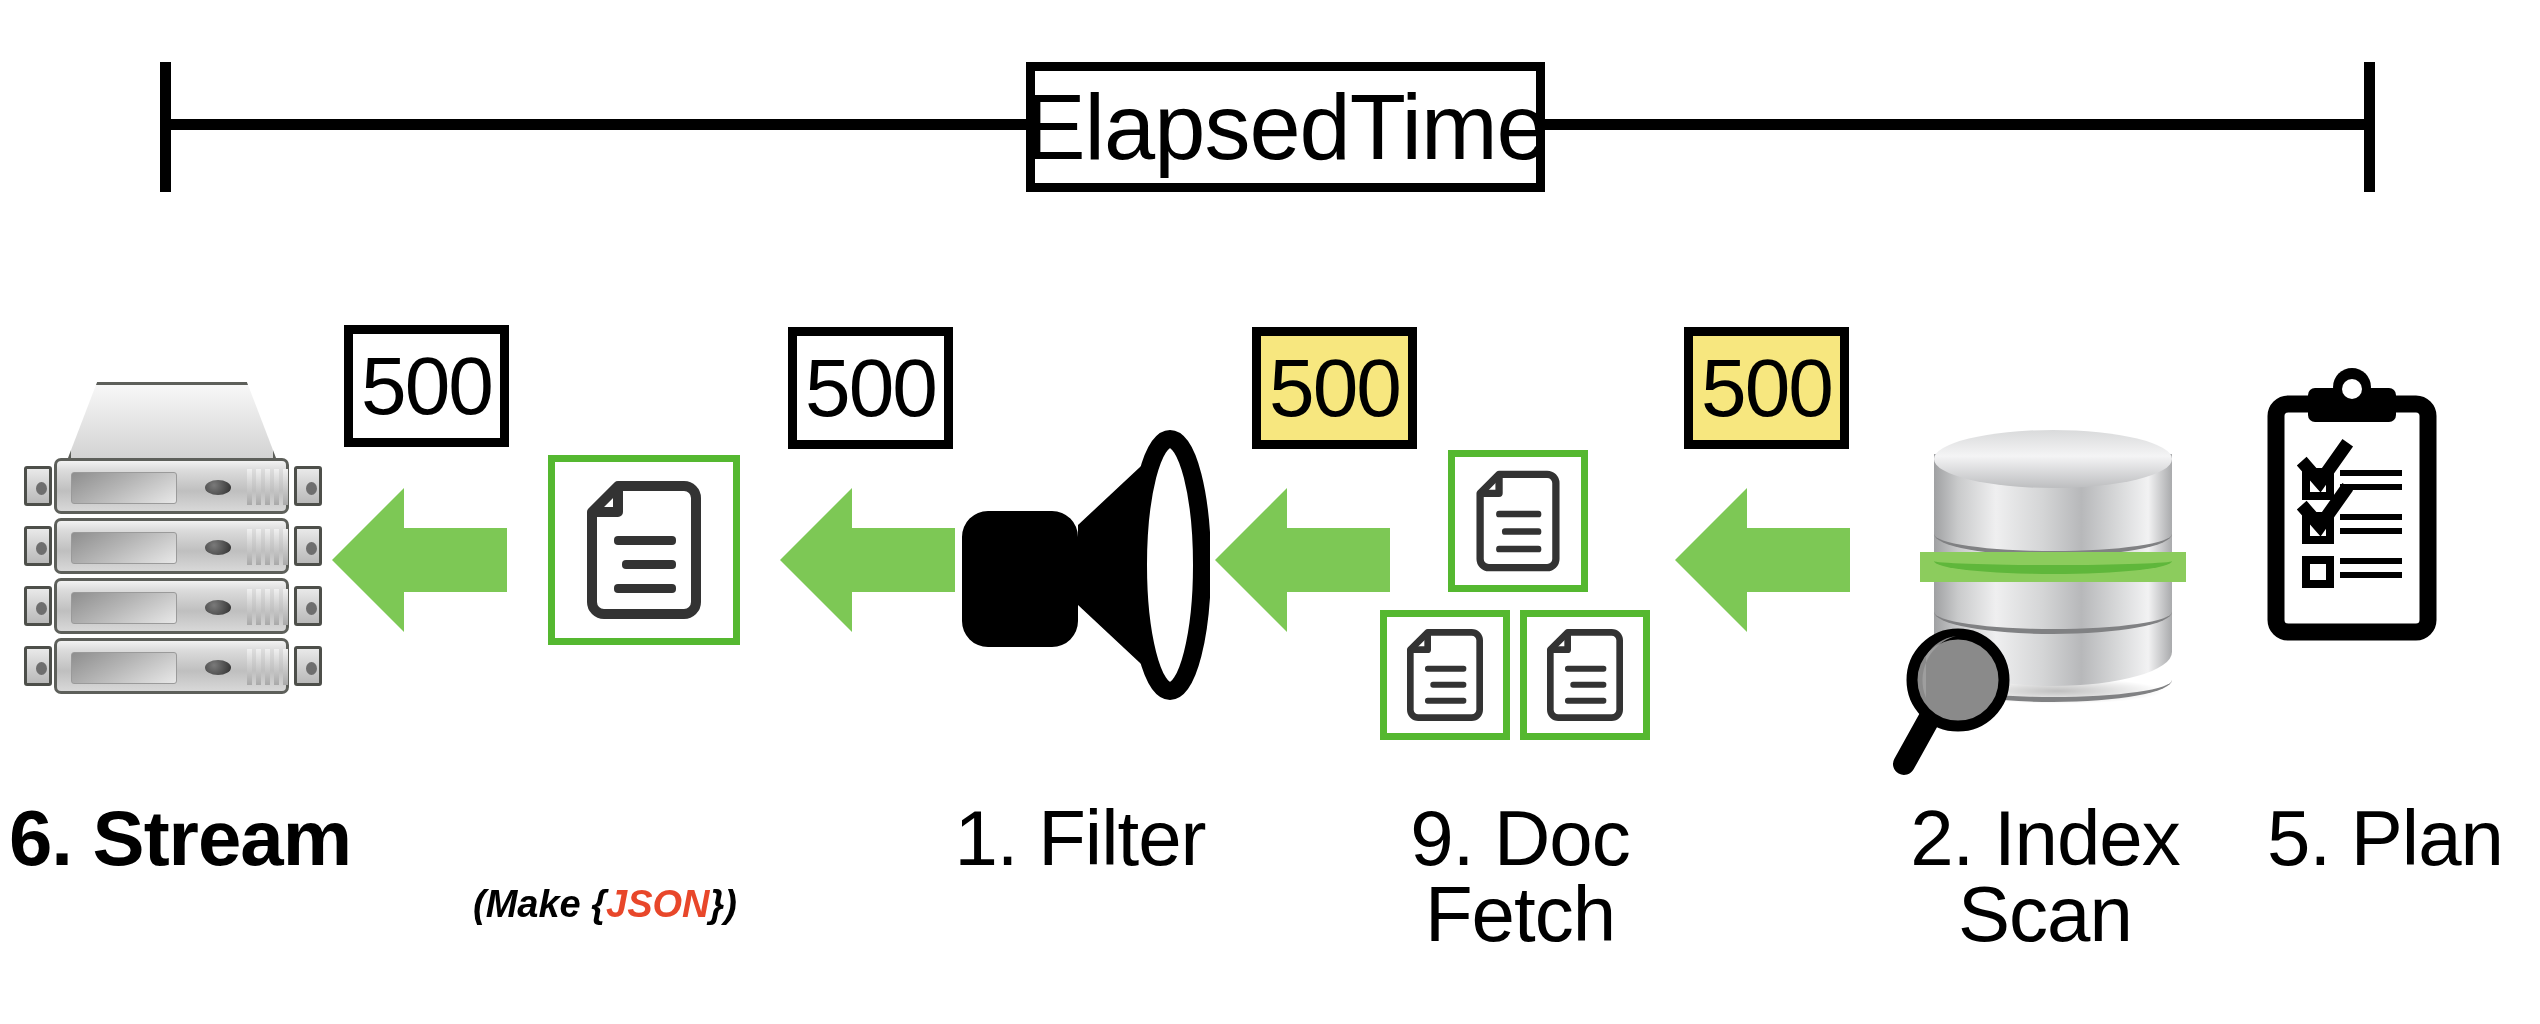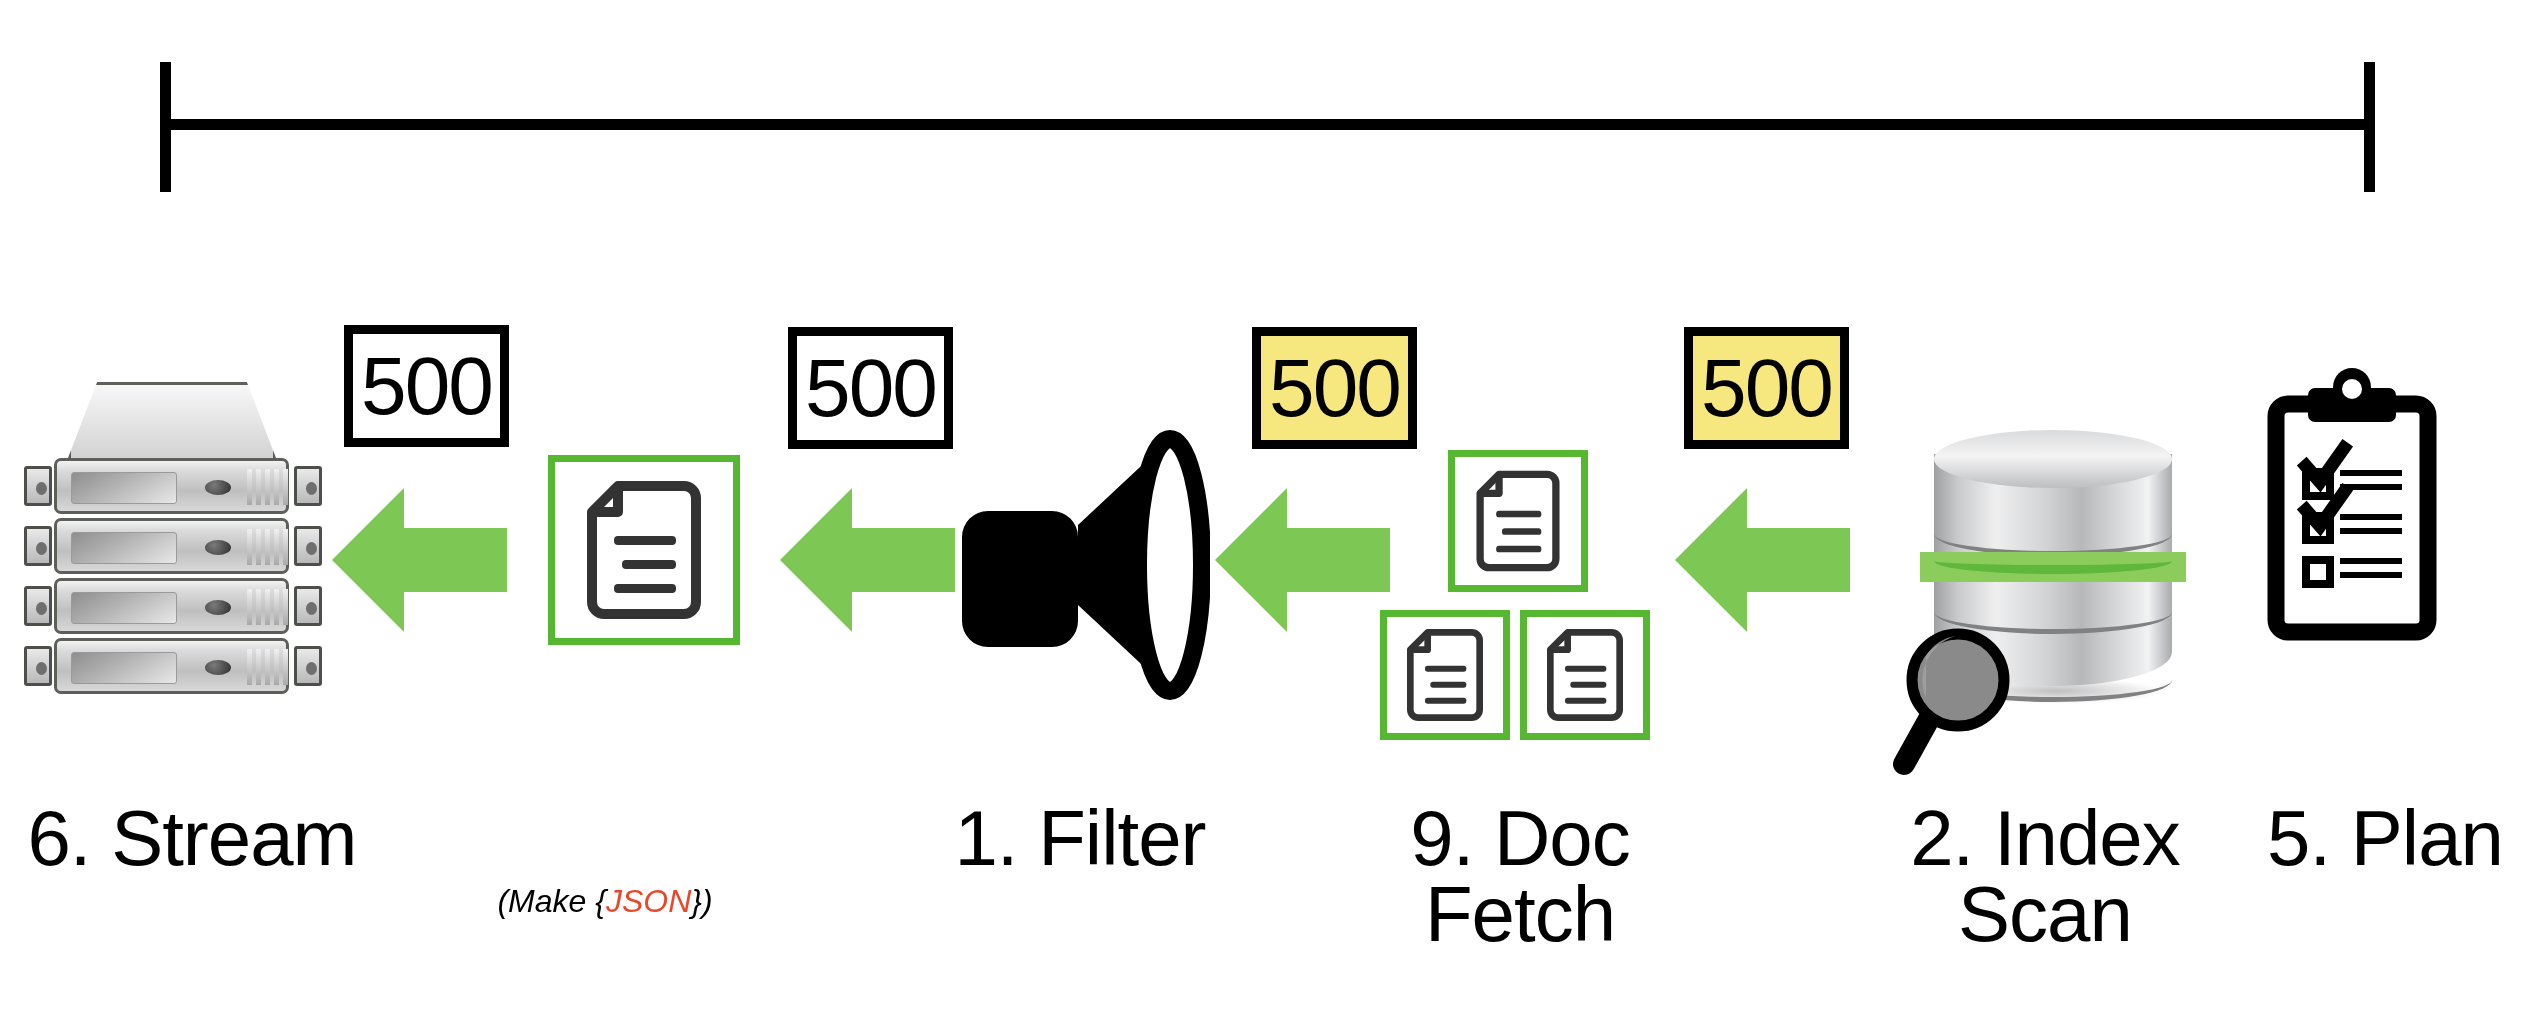--- a/index.html
+++ b/index.html
@@ -85,23 +85,23 @@
     position: absolute;
     text-align: center;
     font-size: 78px;
     line-height: 0.98;
     letter-spacing: -1px;
     color: #000;
     white-space: pre-line;
   }
   .caption .sub {
     display: block;
-    font-size: 32px;
+    font-size: 38px;
     font-style: italic;
-    font-weight: normal;
+    font-weight: bold;
     letter-spacing: 0px;
     margin-top: 10px;
   }
   .caption .sub .json { color: #e8472a; }
 
   
   .rack { position: absolute; }
   .rack-unit {
     position: absolute;
     left: 36px;
@@ -216,20 +216,21 @@
 </style>
 </head>
 <body>
 
 <div id="stage">
 
   <div id="elapsed-span">
     <div class="span-line"></div>
     <div class="span-tick left"></div>
     <div class="span-tick right"></div>
+    <div class="span-label">ElapsedTime</div>
   </div>
 
   <div class="count-box" style="left:344px;  top:325px;  width:165px; height:122px;">500</div>
 
   <div class="count-box" style="left:788px;  top:327px;  width:165px; height:122px;">500</div>
 
   <div class="count-box highlight" style="left:1252px; top:327px; width:165px; height:122px;">500</div>
 
   <div class="count-box highlight" style="left:1684px; top:327px; width:165px; height:122px;">500</div>
 
@@ -415,21 +416,21 @@
       <path d="M40 142 L54 158 L78 124" fill="none" stroke="#000000" stroke-width="13" stroke-linecap="square"></path>
       <rect x="74" y="146" width="62" height="6" fill="#000000"></rect>
       <rect x="74" y="160" width="62" height="6" fill="#000000"></rect>
 
       <rect x="40" y="192" width="24" height="24" fill="none" stroke="#000000" stroke-width="8"></rect>
       <rect x="74" y="190" width="62" height="6" fill="#000000"></rect>
       <rect x="74" y="204" width="62" height="6" fill="#000000"></rect>
     </svg>
   </div>
 
-  <div class="caption" style="left:12px;    top:800px; width:360px;">6. Stream</div>
+  <div class="caption" style="left:0px;    top:800px; width:360px;font-weight:bold;">6. Stream</div>
 
   <div class="caption" style="left:440px;  top:800px; width:330px;">
     <span class="sub"><span>(Make {</span><span class="json">JSON</span><span>})</span></span>
   </div>
 
   <div class="caption" style="left:930px;  top:800px; width:300px;">1. Filter</div>
 
   <div class="caption" style="left:1360px; top:800px; width:320px;">9. Doc
 Fetch</div>
 

